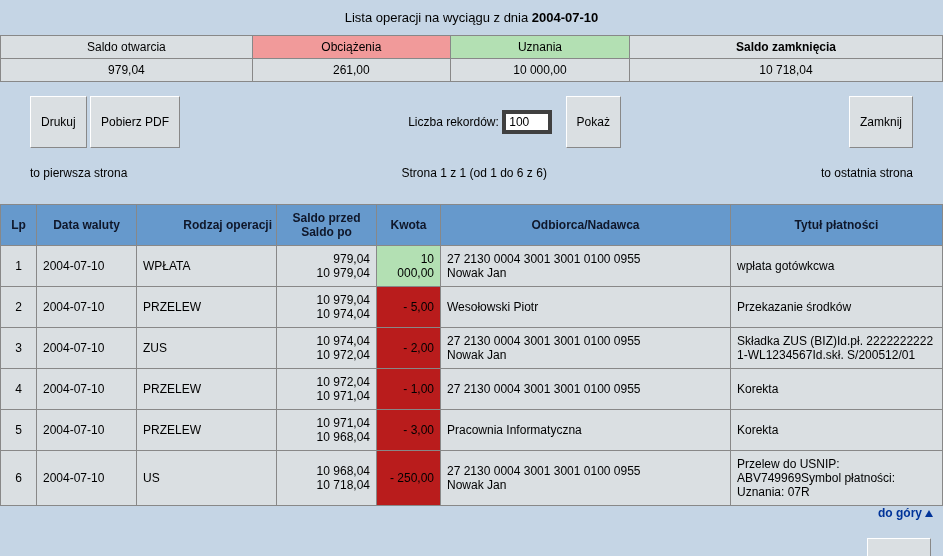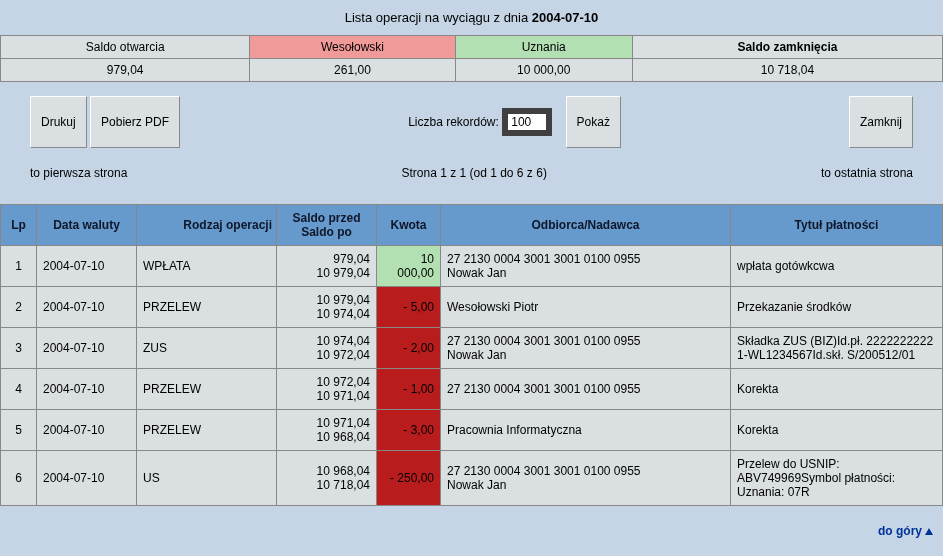--- a/index.html
+++ b/index.html
@@ -48,21 +48,21 @@
     background: #DADFE2;
     border: 1px solid #888;
     border-top-color: #fff;
     border-left-color: #fff;
     cursor: pointer;
   }
   .records-box input {
     width: 50px;
     font-family: inherit;
     font-size: 12px;
-    border: 6px solid #404040;
+    border: 4px solid #404040;
     padding: 1px 3px;
   }
   .nav-row {
     display: flex;
     justify-content: space-between;
     padding: 4px 30px 24px;
   }
   .ops-table {
     width: 100%;
     border-collapse: collapse;
@@ -81,21 +81,21 @@
     padding: 6px 6px;
     vertical-align: middle;
   }
   .ops-table td.num { text-align: center; }
   .ops-table td.balances { text-align: right; }
   .ops-table td.amount  { text-align: right; }
   .amount.credit { background: #B3E0B3; }
   .amount.debit  { background: #b91c1c; }
   .footer-link {
     text-align: right;
-    padding: 18px 10px;
+    padding: 0 10px;
     color: #003399;
     font-weight: bold;
   }
   .footer-link .tri {
     display:inline-block;
     width:0; height:0;
     border-left:4px solid transparent;
     border-right:4px solid transparent;
     border-bottom:7px solid #003399;
     margin-left:3px;
@@ -116,21 +116,21 @@
 <body>
 
 <div class="title">
   <span>Lista operacji na wyciągu z dnia </span><b>2004-07-10</b>
 </div>
 
 <table class="summary-table">
   <tbody>
       <tr>
     <th>Saldo otwarcia</th>
-    <th class="debit">Wesołowski</th>
+    <th class="debit">Obciążenia</th>
     <th class="credit">Uznania</th>
     <th class="closing">Saldo zamknięcia</th>
   </tr>
   <tr>
     <td>979,04</td>
     <td>261,00</td>
     <td>10 000,00</td>
     <td>10 718,04</td>
   </tr>
 </tbody>

